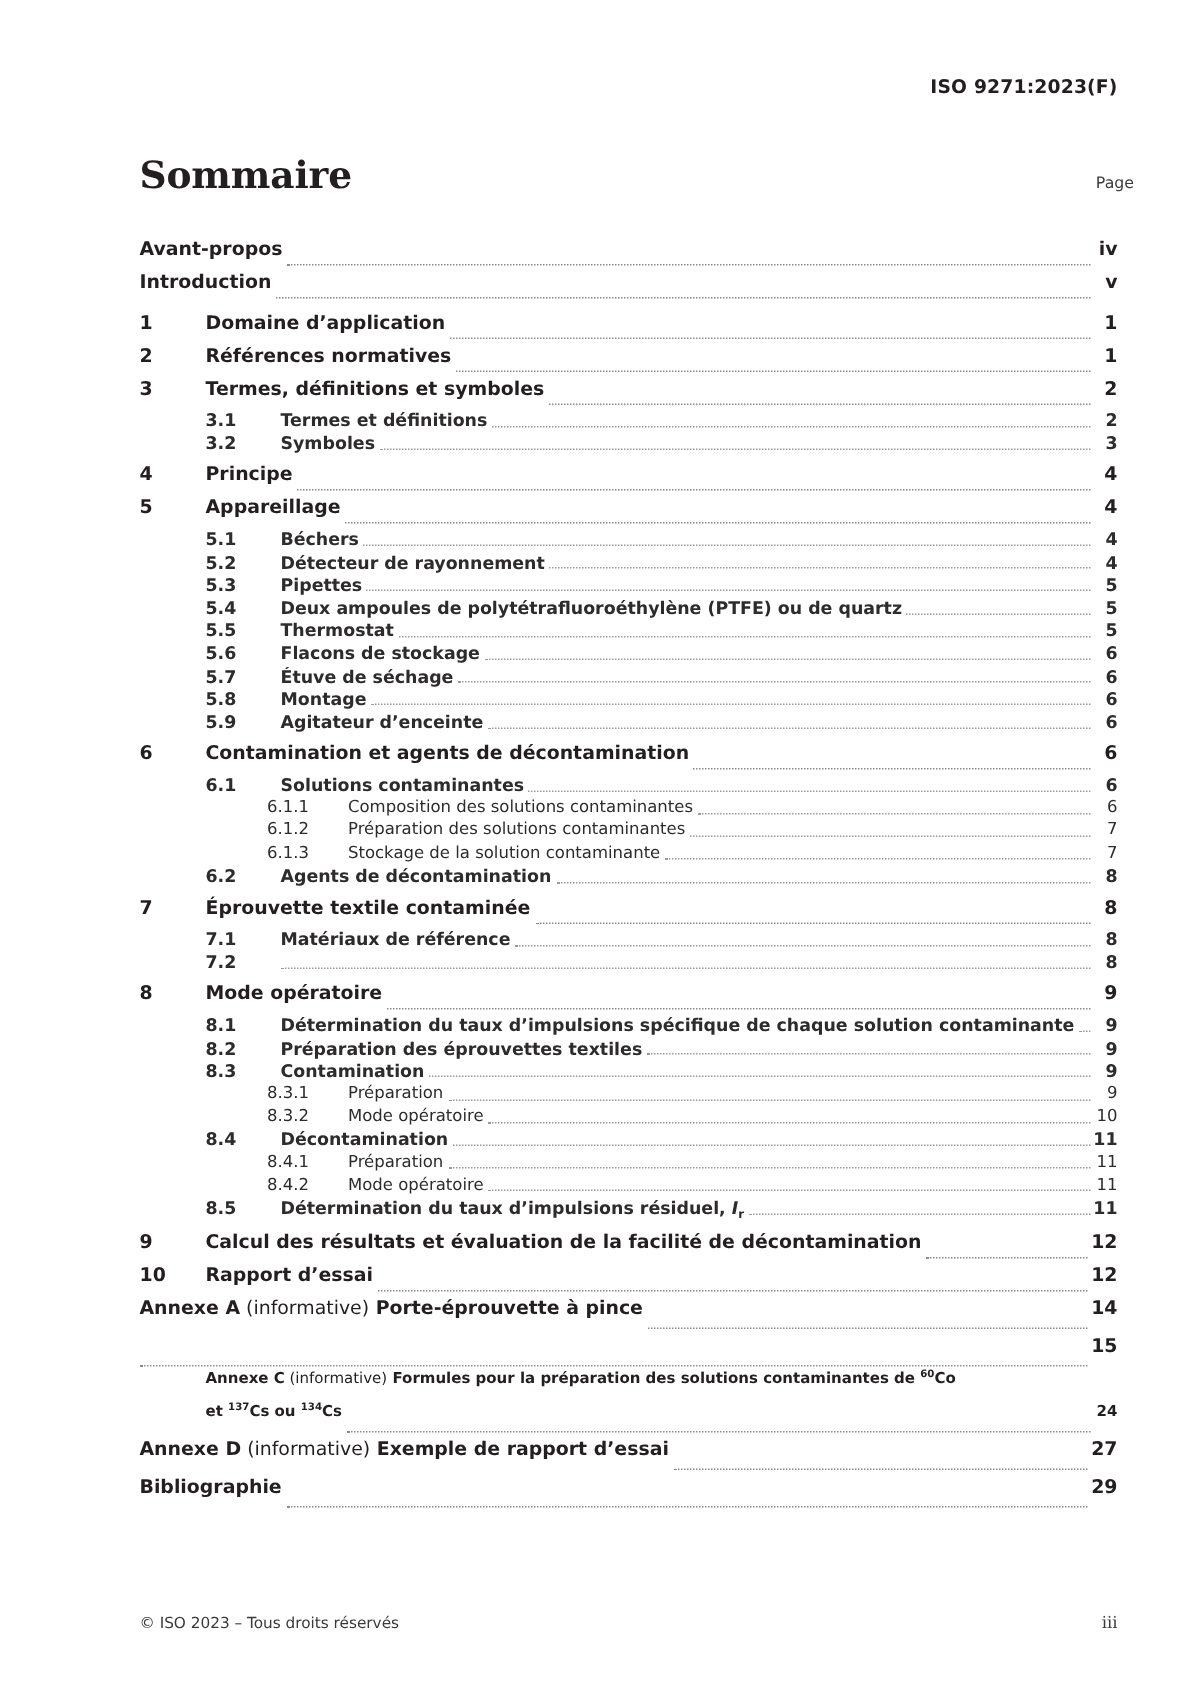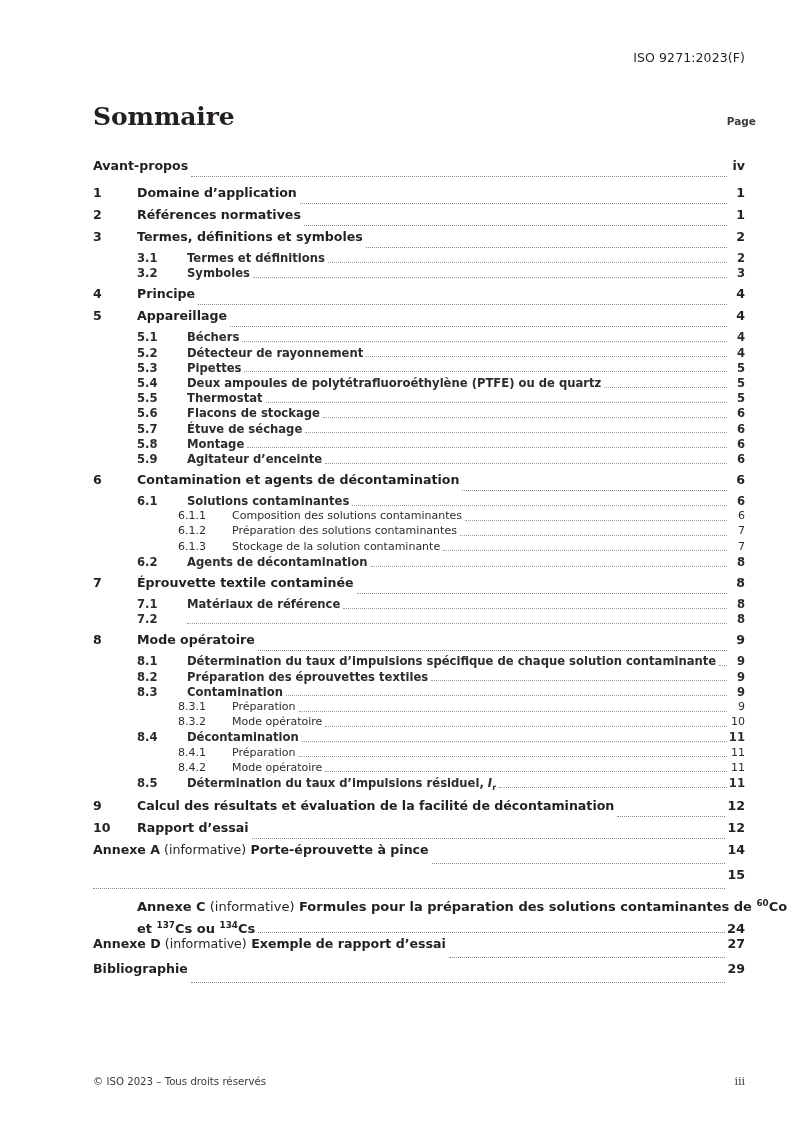--- a/index.html
+++ b/index.html
@@ -21,21 +21,21 @@
     width: 793px;
     height: 1122px;
   }
 
   
   .doc-header {
     position: absolute;
     top: 50px;
     right: 48px;
     font-family: "DejaVu Sans", "Liberation Sans", sans-serif;
-    font-weight: normal;
+    font-weight: bold;
     font-size: 12.5px;
     letter-spacing: 0.1px;
     color: #231f20;
   }
 
   
   .title-row {
     position: absolute;
     top: 104px;
     left: 93px;
@@ -49,21 +49,21 @@
     font-weight: bold;
     font-size: 25px;
     line-height: 1;
     letter-spacing: -0.1px;
     color: #231f20;
   }
   .page-label {
     font-family: "DejaVu Sans", "Liberation Sans", sans-serif;
     font-size: 10.5px;
     color: #3b3b3b;
-    font-weight: bold;
+    font-weight: normal;
   }
 
   
   .toc {
     position: absolute;
     top: 158px;
     left: 93px;
     width: 652px;
   }
 
@@ -75,21 +75,21 @@
     color: #231f20;
     white-space: nowrap;
   }
 
   
   .row.lvl-front { height: 22px; font-size: 12.6px; font-weight: bold; }
   .row.lvl-1     { height: 22px; font-size: 12.6px; font-weight: bold; }
   .row.lvl-2     { height: 15.2px; font-size: 11.6px; font-weight: bold; color:#2e2b2c; }
   .row.lvl-3     { height: 15.2px; font-size: 11px; font-weight: normal; color:#2e2b2c; }
   .row.lvl-annex { height: 25px; font-size: 12.6px; font-weight: bold; }
-  .row.lvl-annex-cont { height: 22px; font-size: 13px; font-weight: bold; align-items: flex-end; }
+  .row.lvl-annex-cont { height: 22px; font-size: 10px; font-weight: bold; }
 
   
   .num {
     flex: 0 0 auto;
     display: inline-block;
   }
   .row.lvl-1 .num     { width: 44px; }
   .row.lvl-2 .num     { width: 50px; margin-left: 44px; }
   .row.lvl-3 .num     { width: 54px; margin-left: 85px; }
 
@@ -163,20 +163,25 @@
     <div class="page-label">Page</div>
   </div>
 
   <div class="toc">
 
     <div class="row lvl-front">
       <span class="label">Avant-propos</span>
       <span class="leader"></span>
       <span class="pg">iv</span>
     </div>
+    <div class="row lvl-front">
+      <span class="label">Introduction</span>
+      <span class="leader"></span>
+      <span class="pg">v</span>
+    </div>
 
     <div class="row lvl-1 gap-above-sm">
       <span class="num">1</span>
       <span class="label">Domaine d’application</span>
       <span class="leader"></span>
       <span class="pg">1</span>
     </div>
 
     <div class="row lvl-1">
       <span class="num">2</span>

